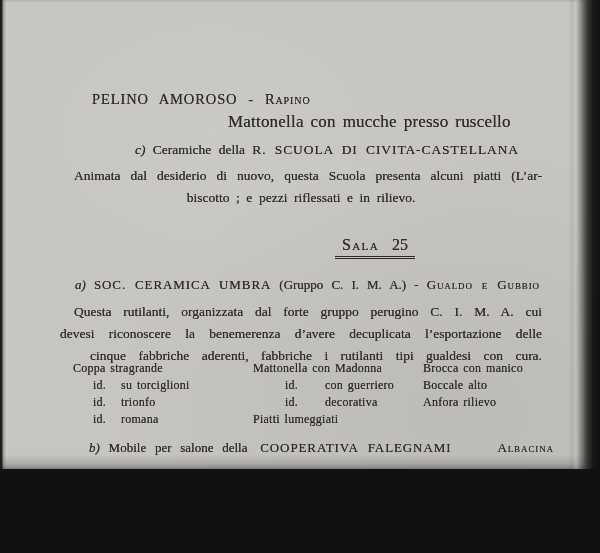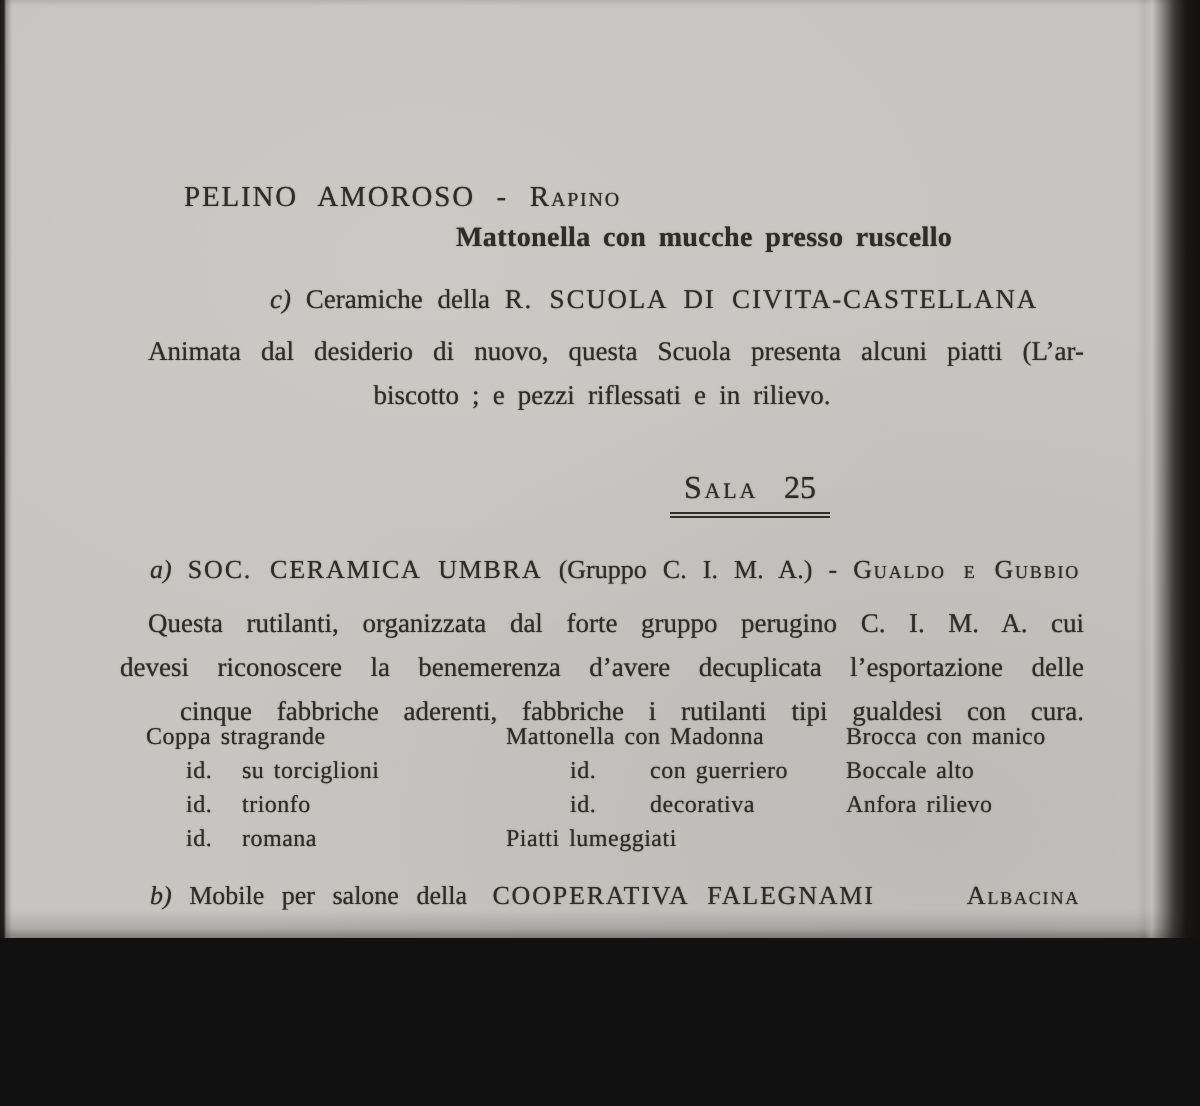--- a/index.html
+++ b/index.html
@@ -17,21 +17,21 @@
       radial-gradient(ellipse 420px 300px at 35% 28%, rgba(255,255,255,.07), rgba(0,0,0,0) 70%),
       radial-gradient(ellipse 520px 380px at 78% 88%, rgba(0,0,0,.05), rgba(0,0,0,0) 70%);
     background-color:#c6c5c1;
   }
   .t{position:absolute; text-shadow:0 0 .6px rgba(47,44,39,.8);}
   .caps{letter-spacing:.9px;}
   .sc{font-variant:small-caps;letter-spacing:.9px;}
   .it{font-style:italic;}
 
   .artist-line{left:92px;top:91px;font-size:14.5px;word-spacing:6px;letter-spacing:1.1px;}
-  .caption{left:228px;top:112px;font-size:14px;font-weight:bold;word-spacing:2.5px;letter-spacing:.2px;}
+  .caption{left:228px;top:112px;font-size:17px;font-weight:normal;word-spacing:2.5px;letter-spacing:.2px;}
 
   .sec-c-head{left:0;top:142px;width:100%;box-sizing:border-box;padding-left:54px;text-align:center;font-size:13.5px;word-spacing:4px;}
 
   .para{left:60px;width:482px;font-size:13.5px;line-height:21.8px;word-spacing:3.2px;}
   .para1{top:165px;}
   .para2{top:301px;}
   .pline{text-align:justify;text-align-last:justify;}
   .pline.center{text-align:center;text-align-last:center;font-family:Liberation Serif, serif;}
   .pline.indent{padding-left:14px;box-sizing:border-box;}
   .pline.indent2{padding-left:30px;box-sizing:border-box;}
@@ -44,21 +44,21 @@
 
   .cat{top:360px;font-size:12px;line-height:17px;letter-spacing:.25px;word-spacing:1.5px;}
   .cat-col1{left:73px;width:170px;}
   .cat-col2{left:253px;width:170px;}
   .cat-col3{left:423px;width:130px;}
   .crow{display:flex;}
   .cmark:empty{display:none;}
   .cat-col1 .cmark{margin-left:20px;width:28px;flex:none;}
   .cat-col2 .cmark{margin-left:32px;width:40px;flex:none;}
 
-  .sec-b{left:75px;top:440px;width:465px;display:flex;justify-content:space-between;font-size:13px;}
+  .sec-b{left:89px;top:440px;width:465px;display:flex;justify-content:space-between;font-size:13px;}
   .sec-b .lead{word-spacing:5.5px;}
   .sec-b .lead .caps{margin-left:4px;}
 
   .pageno{left:0;top:470px;width:100%;text-align:center;font-size:13px;transform:translateX(-3px);}
 </style>
 </head>
 <body>
 
 <div class="page">
 

